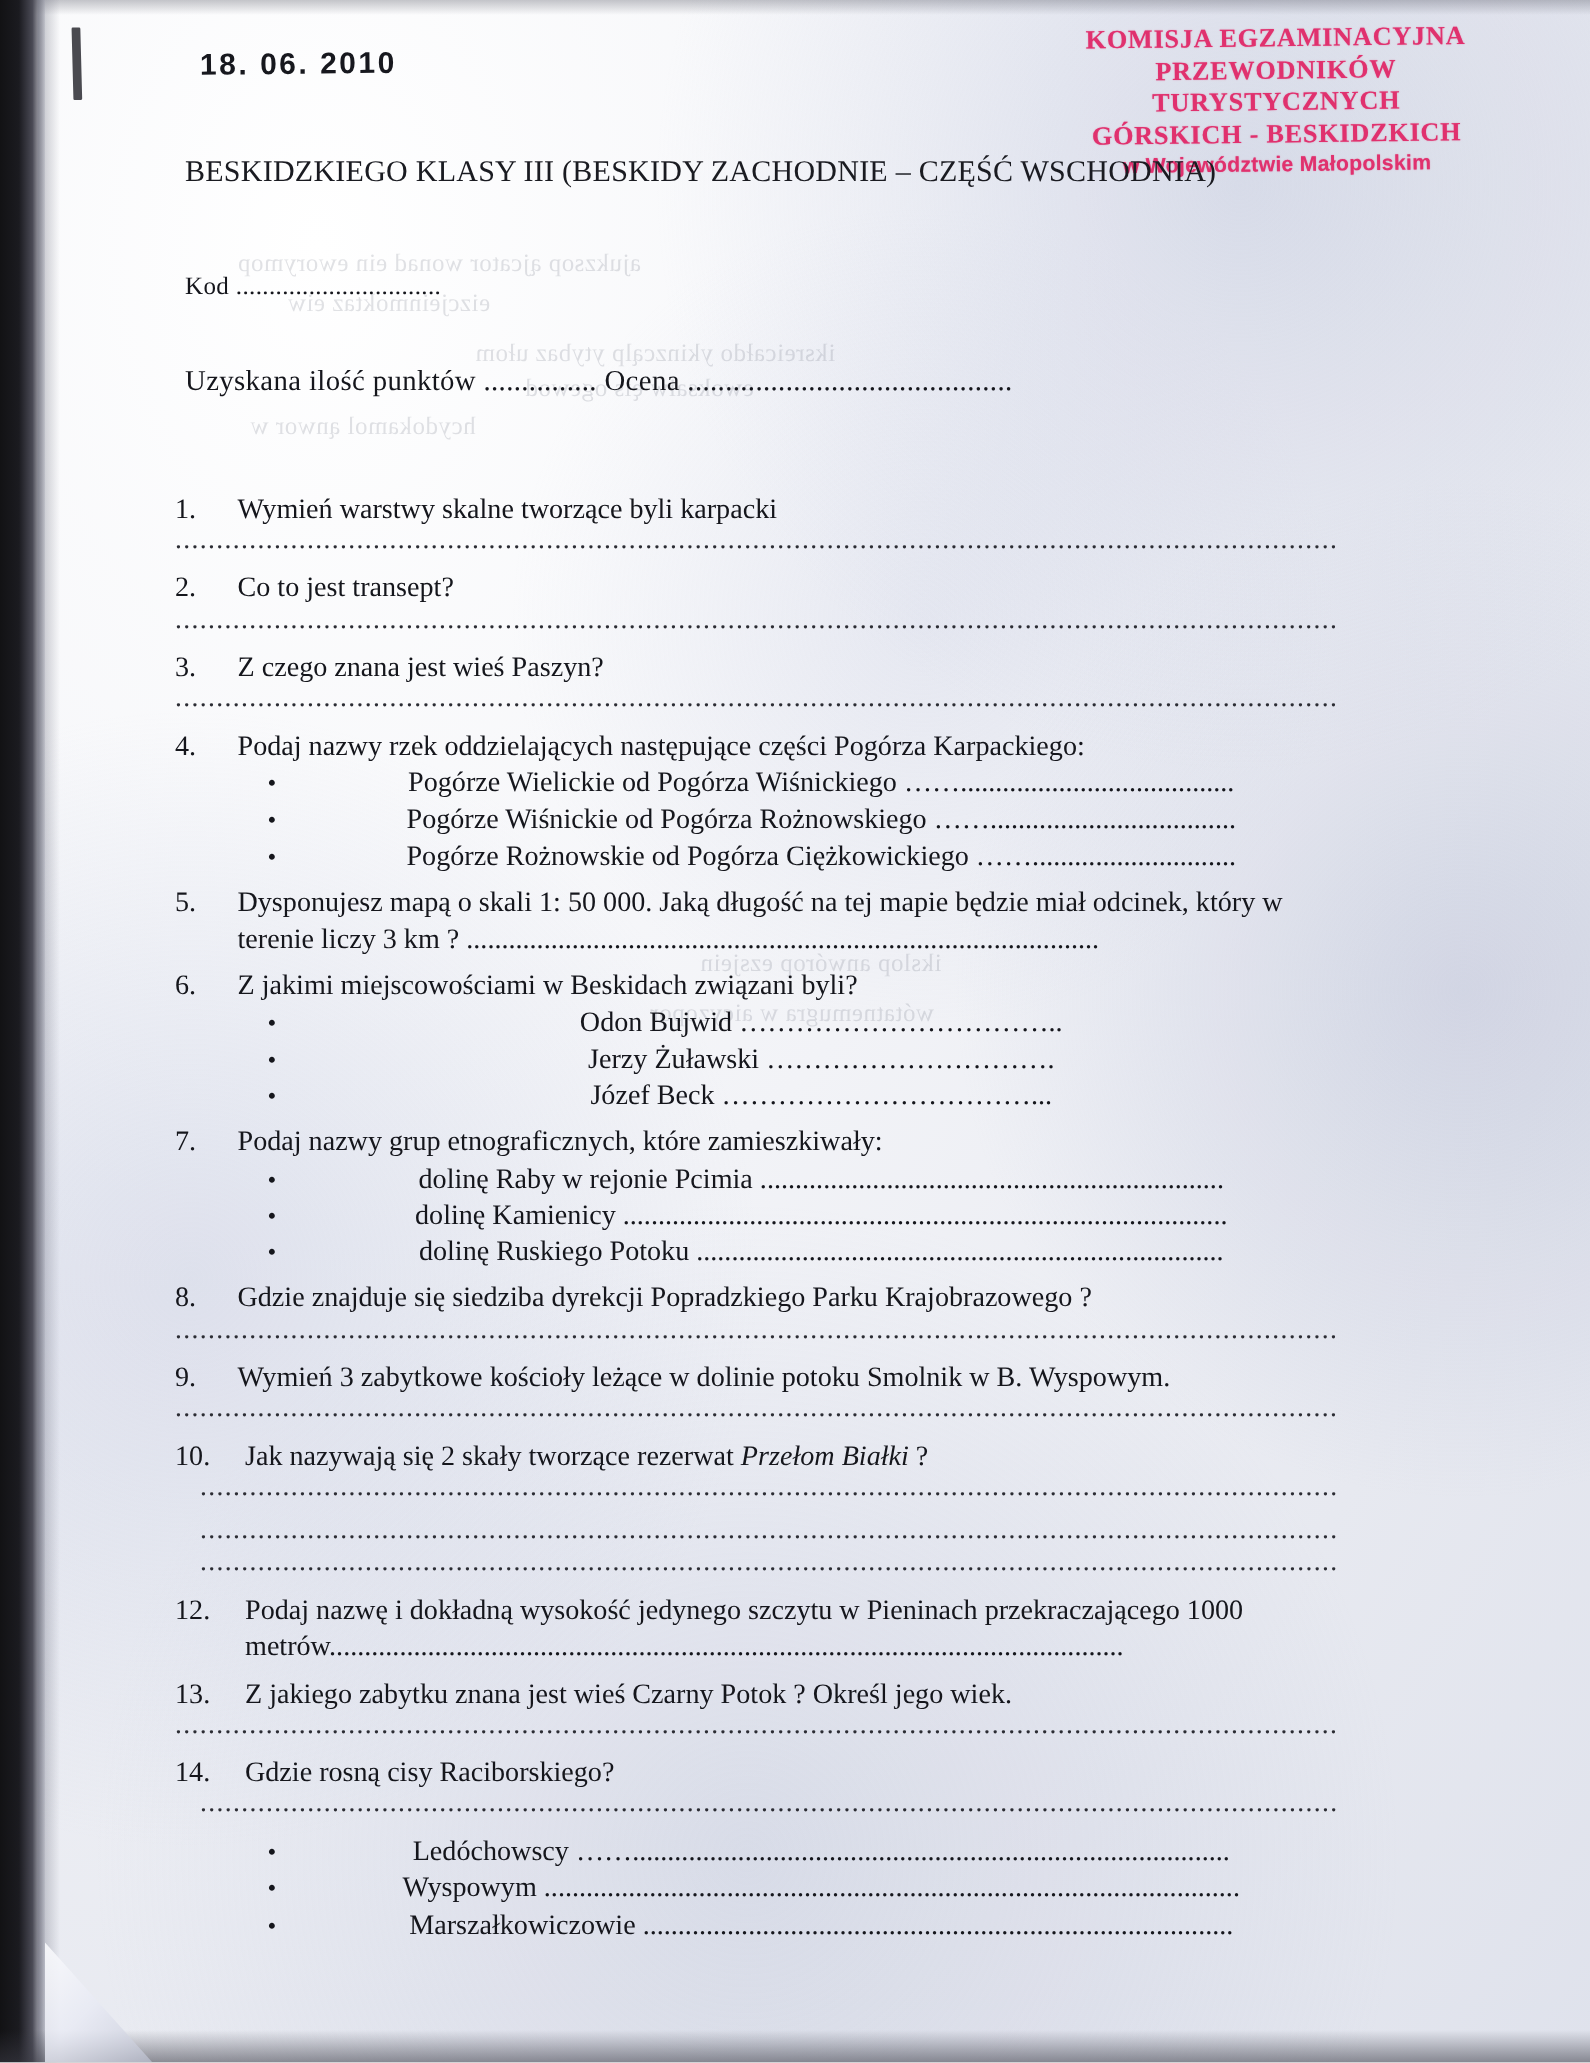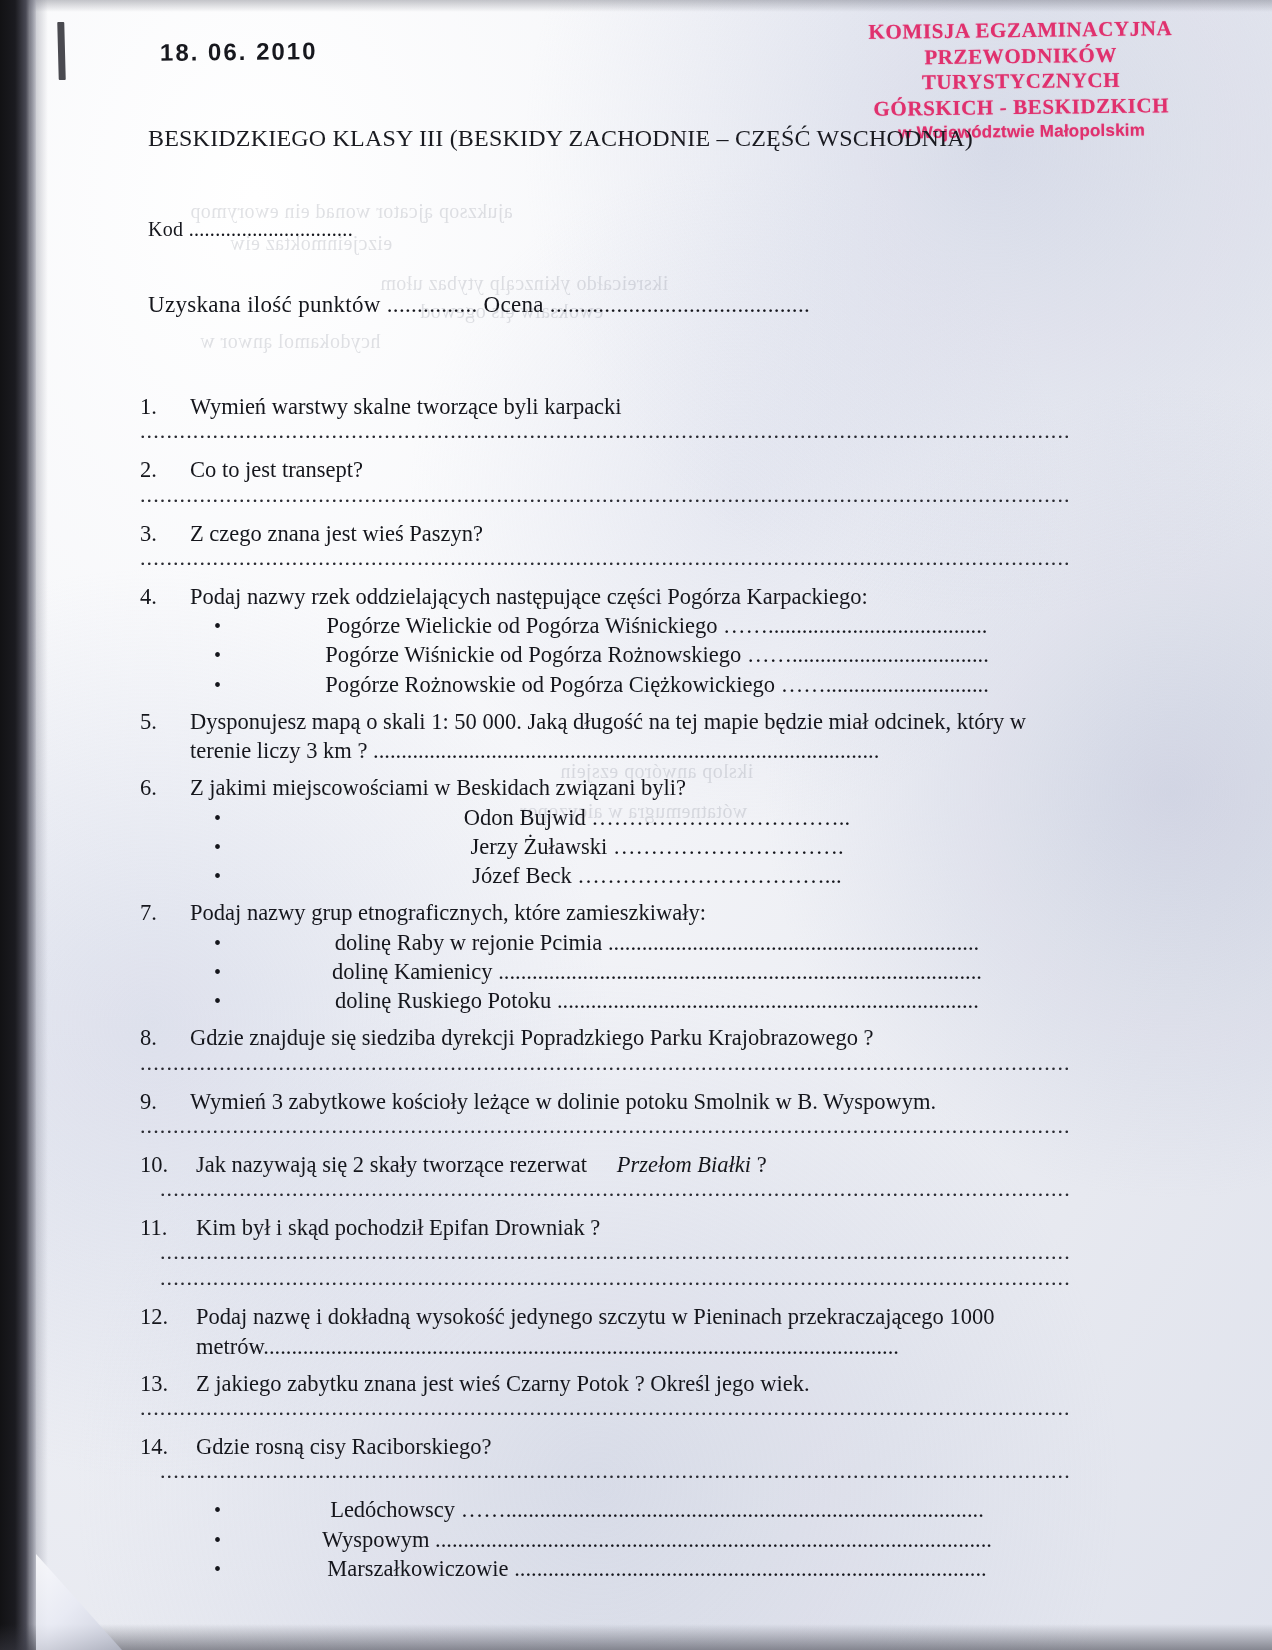--- a/index.html
+++ b/index.html
@@ -170,21 +170,21 @@
     align-items: baseline;
     margin-left: 74px;
   }
   .bullet {
     flex: 0 0 auto;
     width: 30px;
     font-size: 20px;
     line-height: 1.3;
   }
   .sub-text { flex: 1 1 auto; text-align: center; }
-  .ital { font-style: italic; margin-left: 24px; }
+  .ital { font-style: italic; }
   .spacer-sm { height: 8px; }
 
   
   .bleed {
     position: absolute;
     color: rgba(70,74,95,0.16);
     font-family: "Liberation Serif", serif;
     font-size: 20px;
     letter-spacing: 0.4px;
     transform: scaleX(-1);
@@ -315,24 +315,20 @@
         <div class="q-text">Wymień 3 zabytkowe kościoły leżące w dolinie potoku Smolnik w B. Wyspowym.</div>
       </div>
       <div class="dots-line">................................................................................................................................................</div>
       <div class="spacer-sm"></div>
       <div class="q">
         <div class="q-num wide">10.</div>
         <div class="q-text">Jak nazywają się 2 skały tworzące rezerwat <span class="ital">Przełom Białki</span> ?</div>
       </div>
       <div class="dots-line indent2">................................................................................................................................................</div>
       <div class="spacer-sm"></div>
-      <div class="q">
-        <div class="q-num wide">11.</div>
-        <div class="q-text">Kim był i skąd pochodził Epifan Drowniak ?</div>
-      </div>
       <div class="dots-line indent2">................................................................................................................................................</div>
       <div class="dots-line indent2">................................................................................................................................................</div>
       <div class="spacer-sm"></div>
       <div class="q">
         <div class="q-num wide">12.</div>
         <div class="q-text">Podaj nazwę i dokładną wysokość jedynego szczytu w Pieninach przekraczającego 1000 metrów.................................................................................................................</div>
       </div>
       <div class="spacer-sm"></div>
       <div class="q">
         <div class="q-num wide">13.</div>

